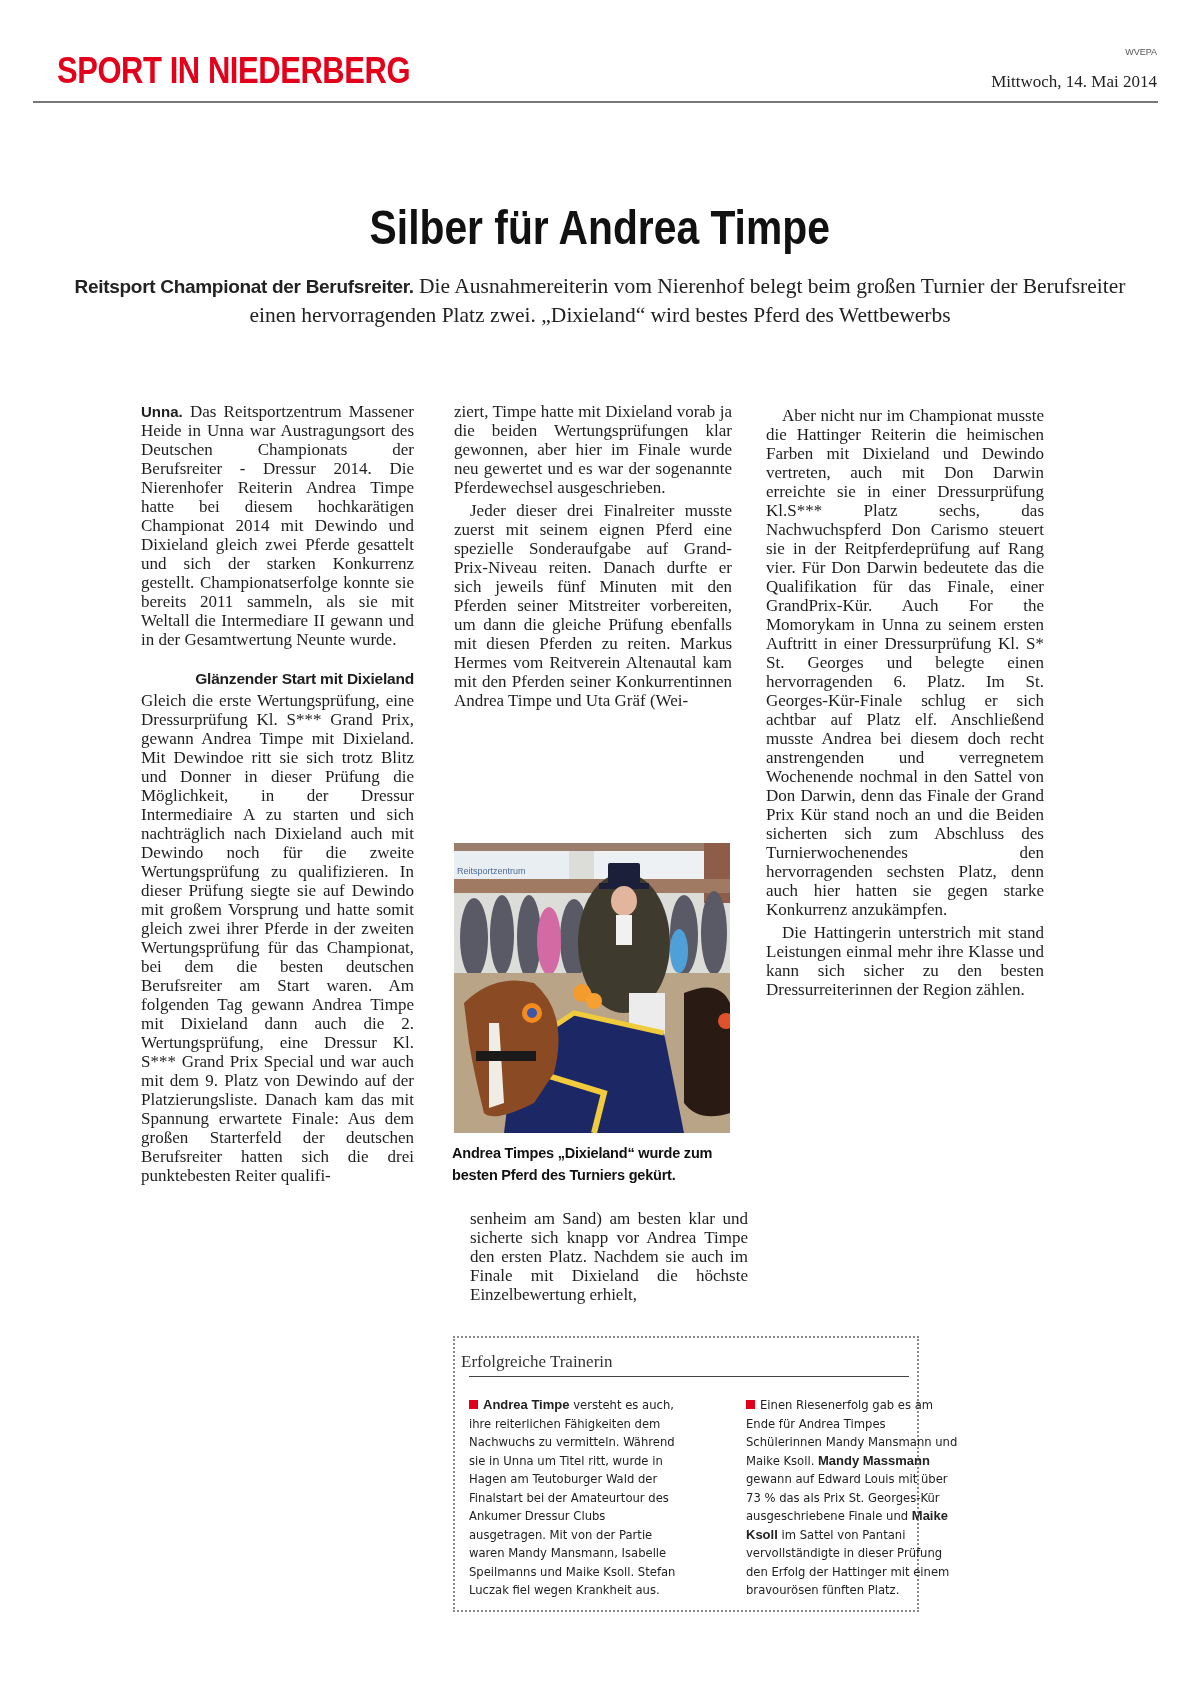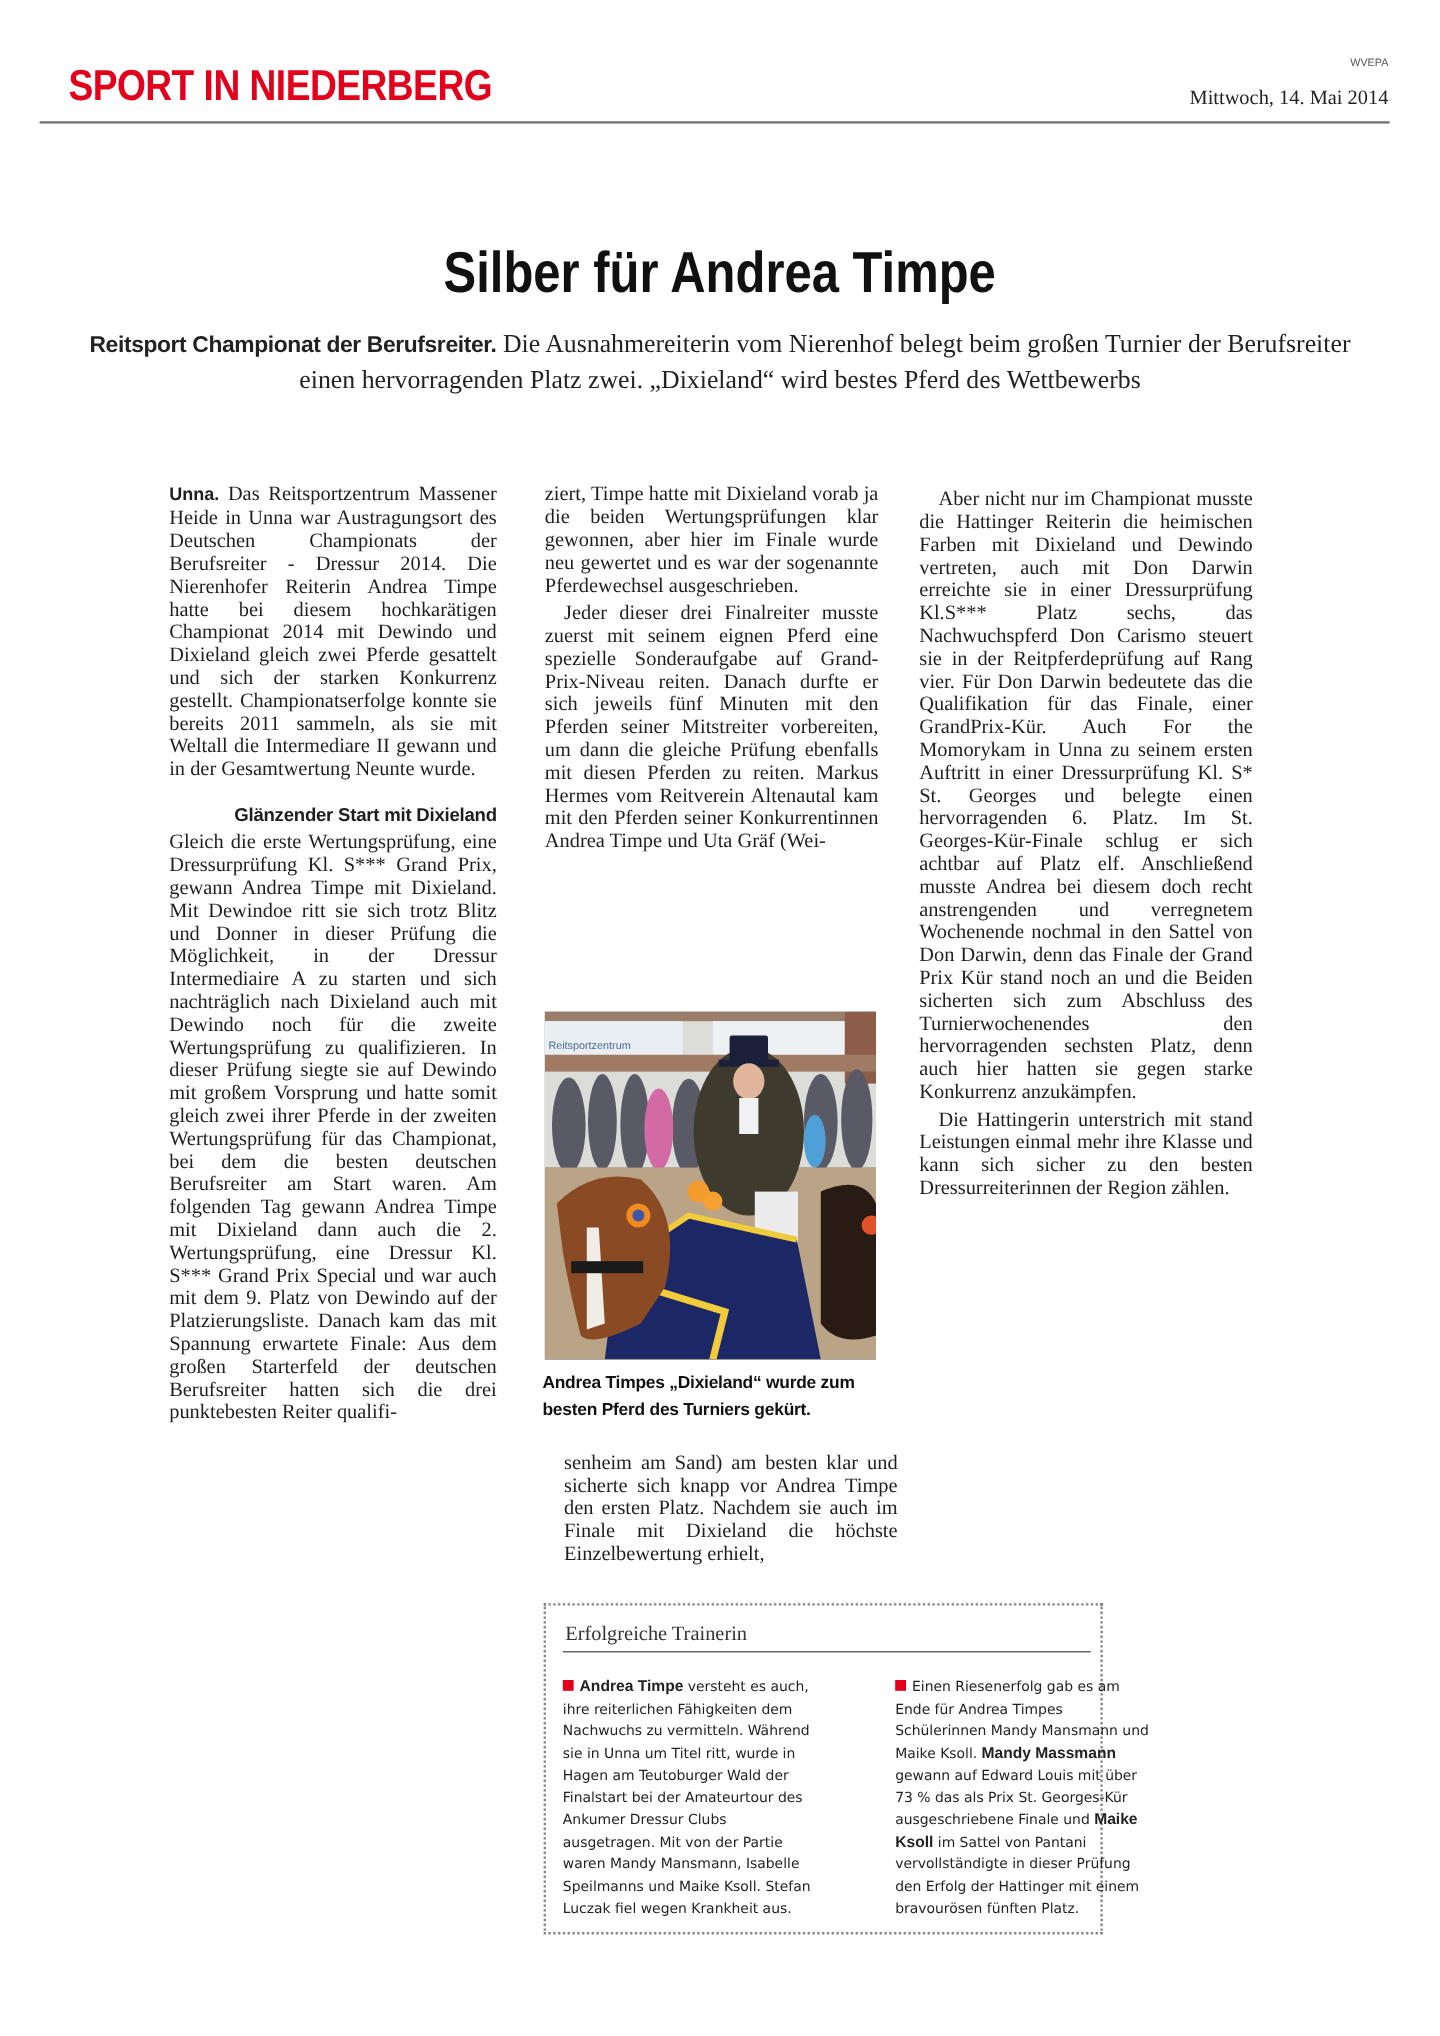--- a/index.html
+++ b/index.html
@@ -17,21 +17,21 @@
   .col p.indent { text-indent:16px; margin-top:4px; }
   .col1 { left:141px; top:402px; width:273px; }
   .col2 { left:454px; top:402px; width:278px; }
   .col2b { left:470px; top:1209px; width:278px; }
   .col3 { left:766px; top:402px; width:278px; }
   .lead { font-family:"Liberation Sans", sans-serif; font-weight:bold; font-size:15px; }
   .subhead { font-family:"Liberation Sans", sans-serif; font-weight:bold; font-size:15.5px; margin:20px 0 3px 0 !important; letter-spacing:-0.2px; text-align:right; }
   .photo { position:absolute; left:454px; top:843px; width:276px; height:290px; overflow:hidden; background:#737373; }
   .caption { position:absolute; left:452px; top:1142px; width:285px; font-family:"Liberation Sans", sans-serif; font-weight:bold; font-size:14.5px; line-height:22px; color:#111; letter-spacing:-0.2px; }
   .infobox { position:absolute; left:453px; top:1336px; width:462px; height:272px; border:2px dotted #888; border-left-style:dotted; }
-  .infobox-title { position:absolute; left:16px; top:14px; font-family:"Liberation Serif", serif; font-size:17px; color:#333; }
+  .infobox-title { position:absolute; left:6px; top:14px; font-family:"Liberation Serif", serif; font-size:17px; color:#333; }
   .infobox-rule { position:absolute; left:14px; right:8px; top:38px; height:1px; background:#444; }
   .infocol { position:absolute; top:58px; width:212px; font-family:"DejaVu Sans", sans-serif; font-size:11.6px; line-height:18.5px; color:#222; }
   .infocol p { margin:0; }
   .infocol b { font-family:"Liberation Sans", sans-serif; font-weight:bold; font-size:13px; }
   .sq { display:inline-block; width:9px; height:9px; background:#e3001b; margin-right:5px; vertical-align:0px; }
   .ic1 { left:14px; }
   .ic2 { left:243px;margin-left:48px; }
 </style>
 </head>
 <body>

